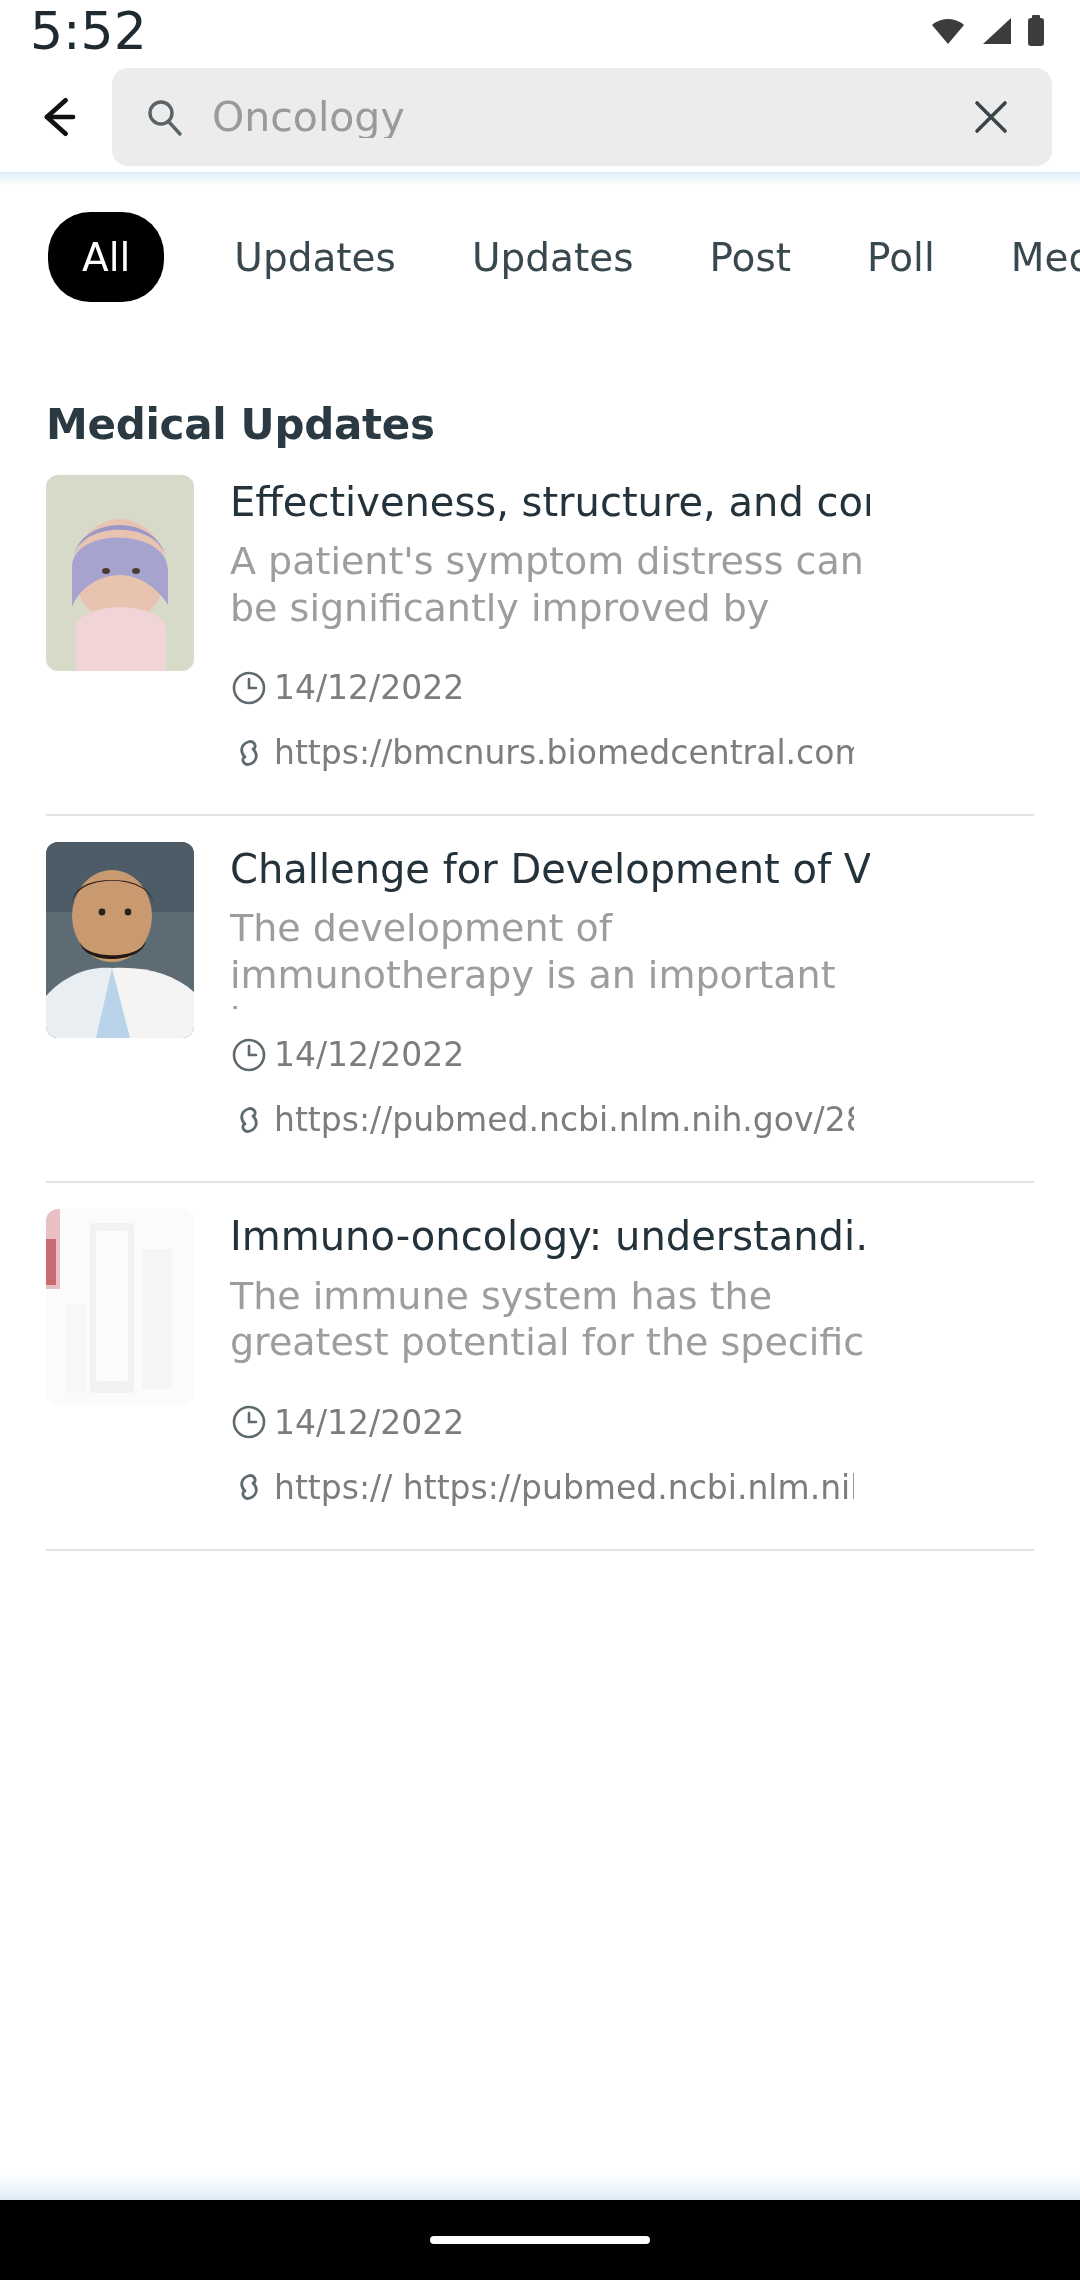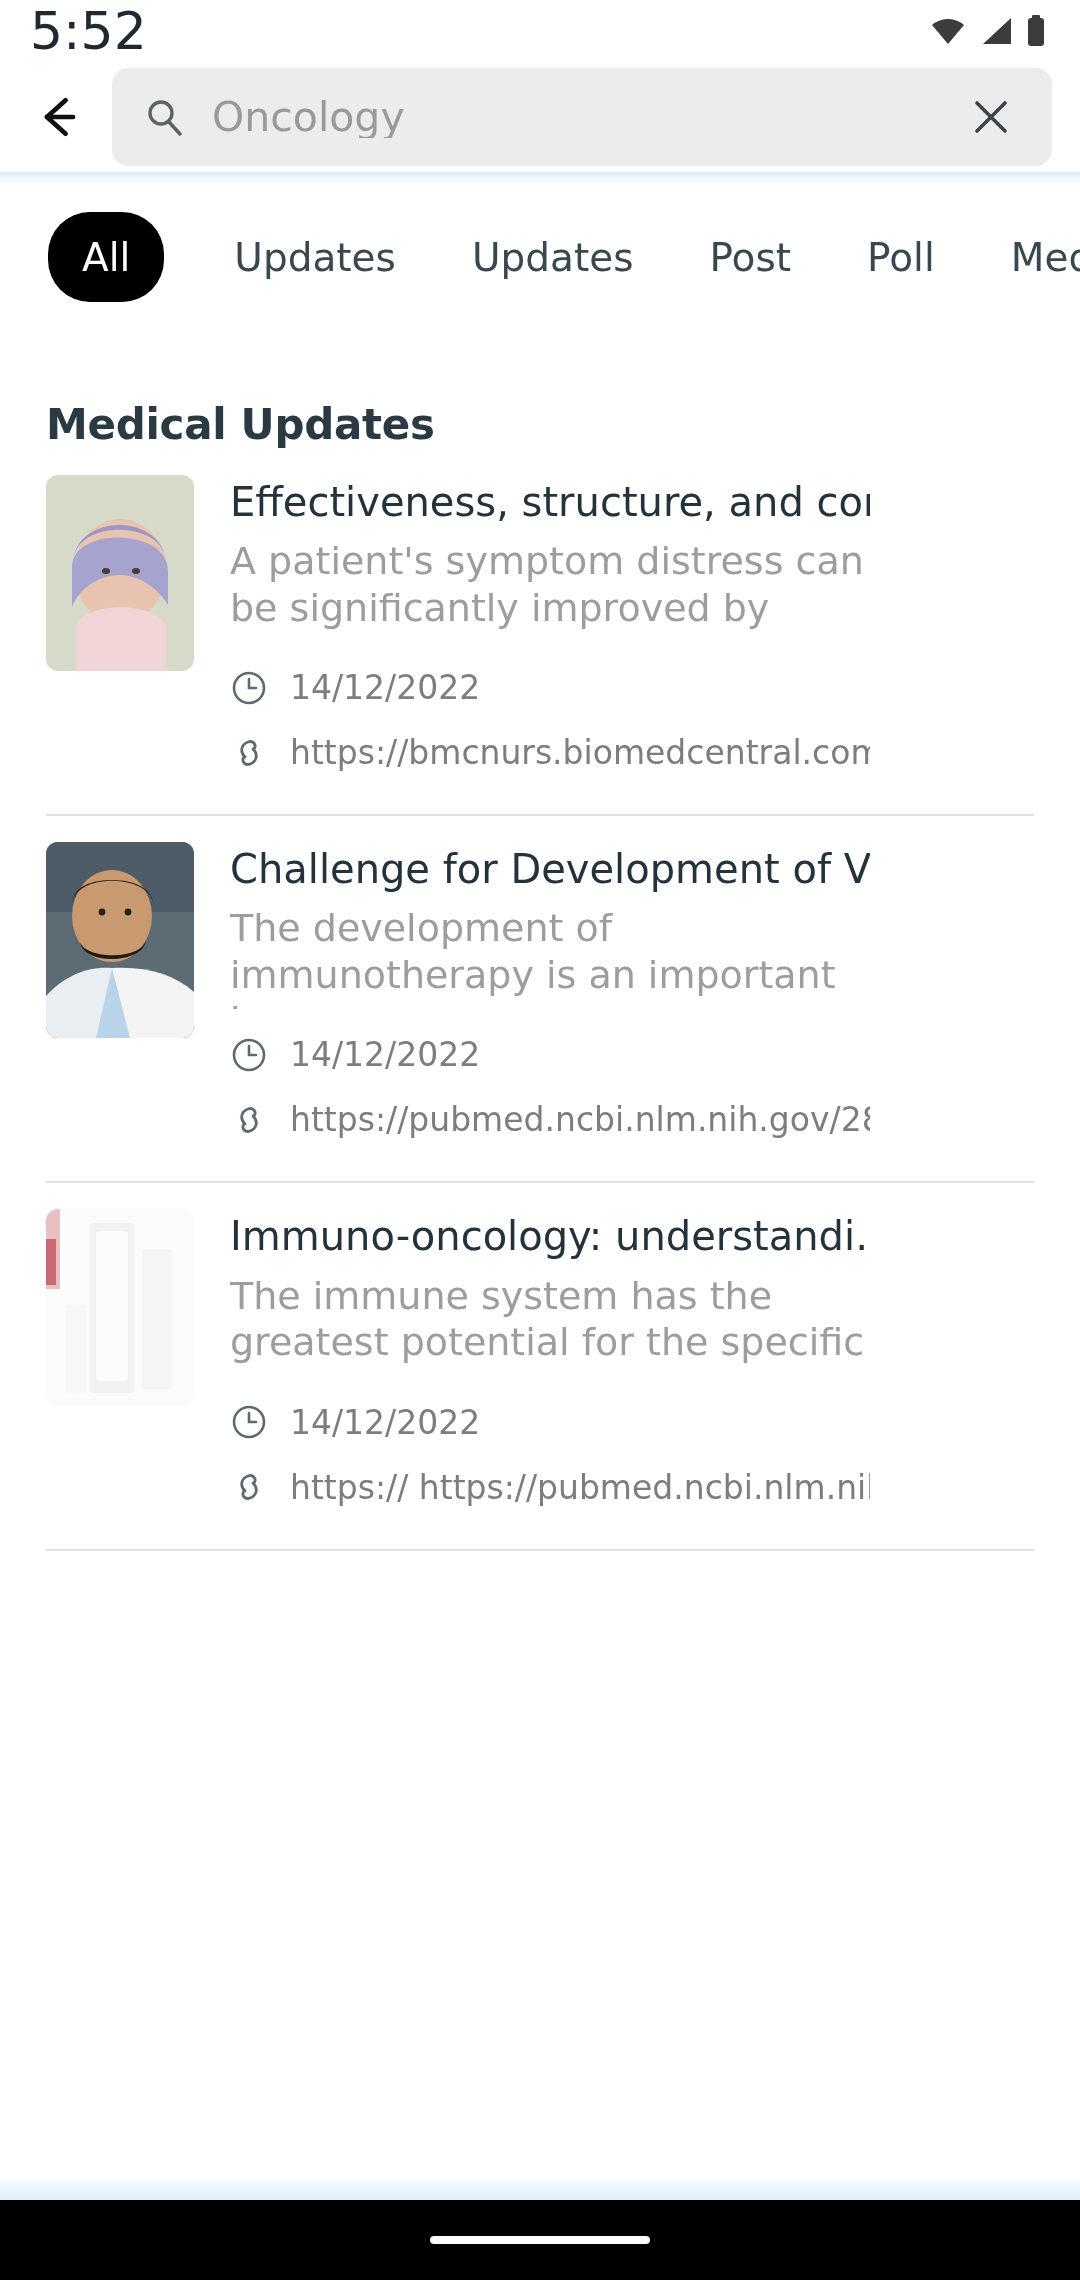--- a/index.html
+++ b/index.html
@@ -91,21 +91,21 @@
     font-size:40px; color:#24333b; line-height:1.18;
     white-space:nowrap; overflow:hidden; text-overflow:clip;
     max-width:640px;
   }
   .cdesc {
     font-size:38px; color:#9d9d9d; line-height:1.22;
     margin-top:12px; max-width:640px;
     max-height:104px; overflow:hidden;
   }
   .metarow {
-    display:flex; align-items:center; gap:22px; margin-top:26px;
+    display:flex; align-items:center; gap:6px; margin-top:26px;
   }
   .meta-ico { width:38px; height:38px; flex:0 0 auto; }
   .meta-text {
     font-size:33px; color:#7d7d7d; white-space:nowrap;
     overflow:hidden; max-width:580px;
   }
   .divider {
     height:2px; background:#e2e2e2; margin:42px 0 0 46px;
     width:calc(100% - 92px);
   }

